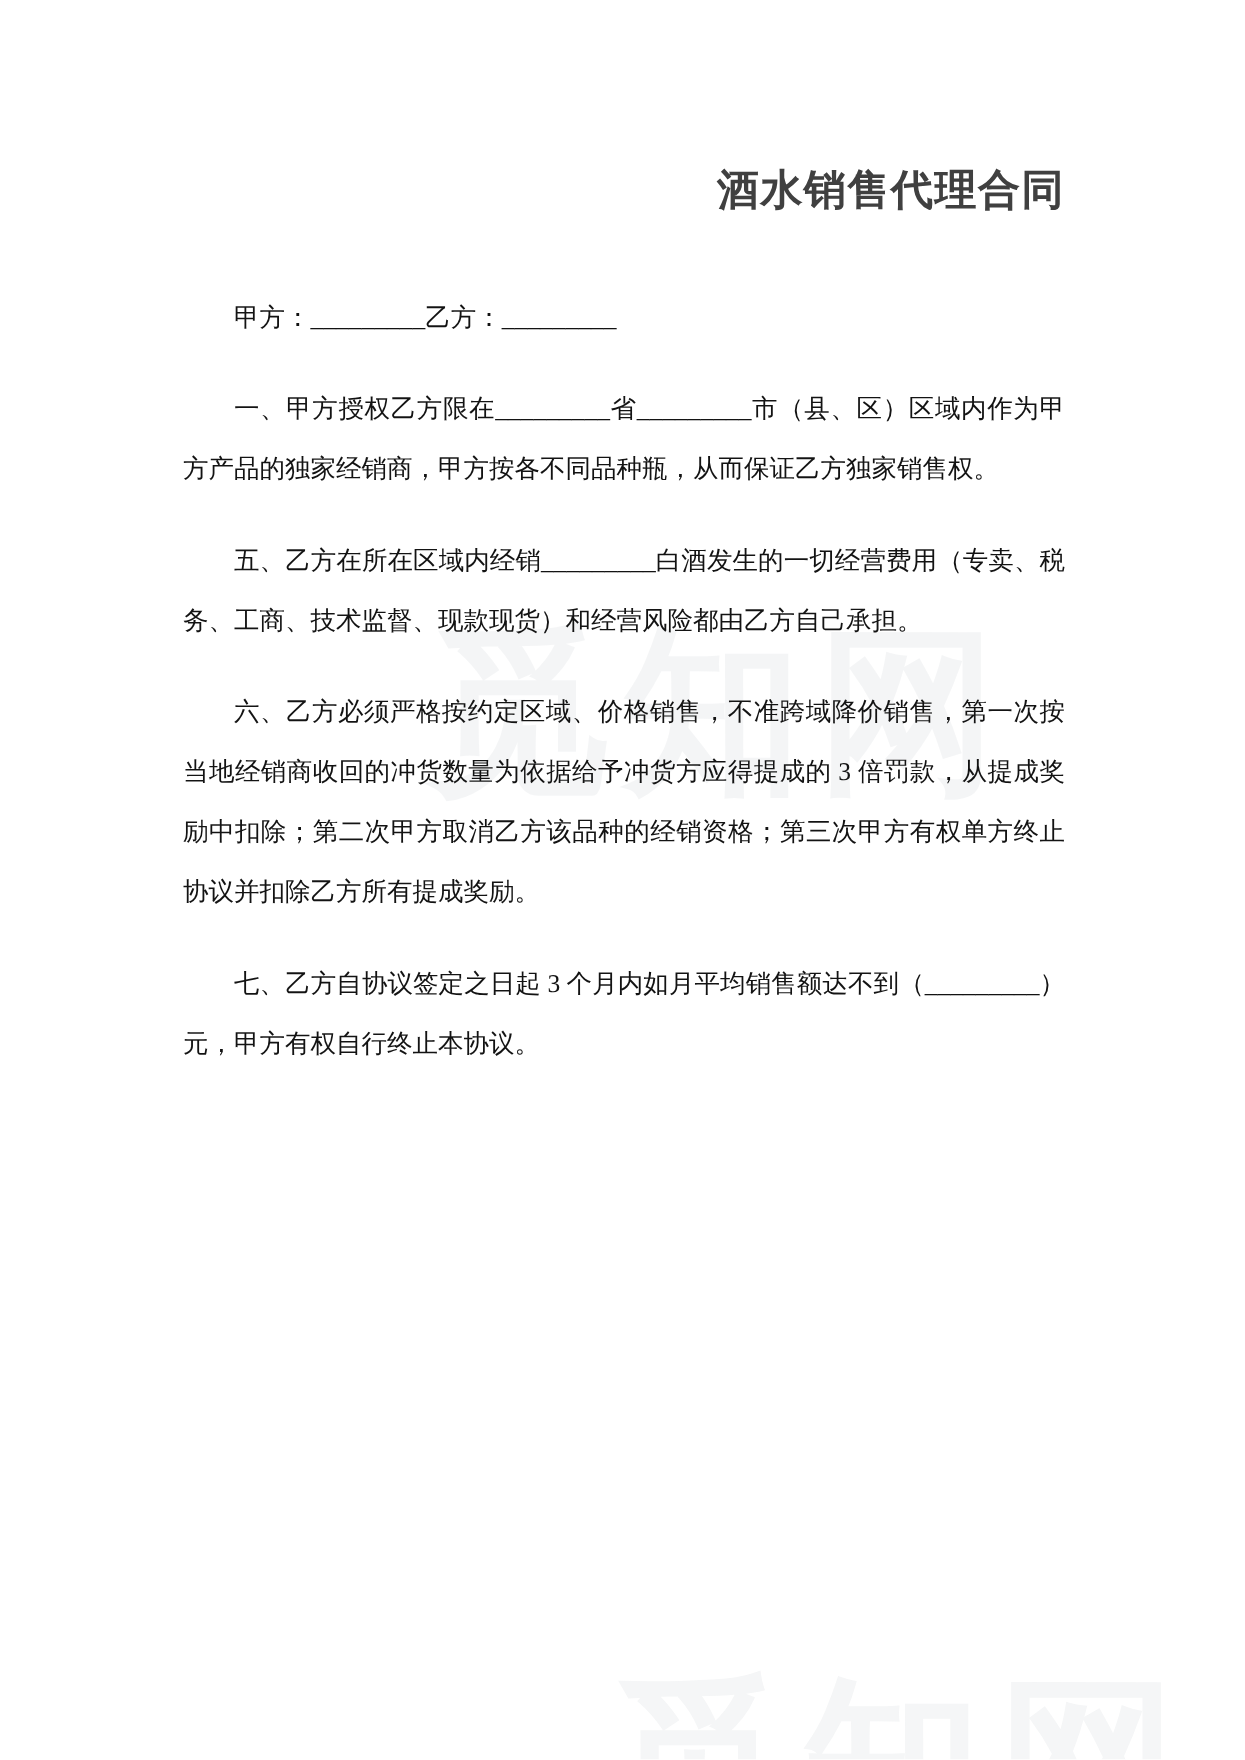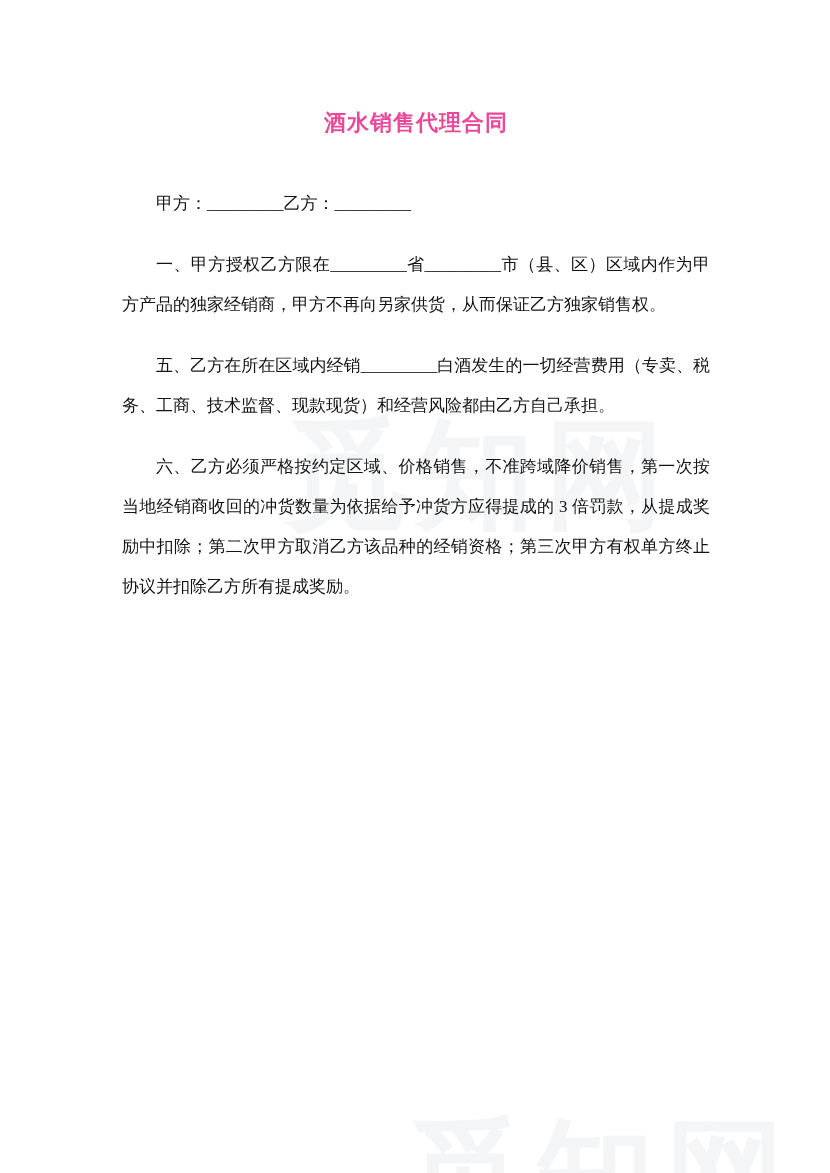--- a/index.html
+++ b/index.html
@@ -16,25 +16,25 @@
     font-family: "Liberation Serif", "DejaVu Serif", serif;
     color: #111111;
   }
   .content {
     position: relative;
     z-index: 2;
     padding: 108px 120px 0 122px;
   }
   .doc-title {
     margin: 0 0 46px 0;
-    text-align: center;
-    font-size: 22px;
+    text-align: right;
+    font-size: 28px;
     font-weight: bold;
     letter-spacing: 1px;
-    color: #ec4899;
+    color: #404040;
   }
   .para {
     margin: 0 0 21px 0;
     font-size: 17px;
     line-height: 40px;
     text-align: justify;
     text-indent: 2em;
     color: #131313;
     word-break: break-all;
   }
@@ -68,24 +68,25 @@
   <div class="watermark mid">觅知网</div>
 
   <div class="watermark bottom">觅知网</div>
 
   <div class="content">
 
     <h1 class="doc-title">酒水销售代理合同</h1>
 
     <p class="para">甲方：_________乙方：_________</p>
 
-    <p class="para">一、甲方授权乙方限在_________省_________市（县、区）区域内作为甲方产品的独家经销商，甲方不再向另家供货，从而保证乙方独家销售权。</p>
+    <p class="para">一、甲方授权乙方限在_________省_________市（县、区）区域内作为甲方产品的独家经销商，甲方按各不同品种瓶，从而保证乙方独家销售权。</p>
 
 
 
 
     <p class="para">五、乙方在所在区域内经销_________白酒发生的一切经营费用（专卖、税务、工商、技术监督、现款现货）和经营风险都由乙方自己承担。</p>
 
     <p class="para">六、乙方必须严格按约定区域、价格销售，不准跨域降价销售，第一次按当地经销商收回的冲货数量为依据给予冲货方应得提成的 3 倍罚款，从提成奖励中扣除；第二次甲方取消乙方该品种的经销资格；第三次甲方有权单方终止协议并扣除乙方所有提成奖励。</p>
 
+    <p class="para">七、乙方自协议签定之日起 3 个月内如月平均销售额达不到（_________）元，甲方有权自行终止本协议。</p>
 
   </div>
 </div>
 
 </body></html>

